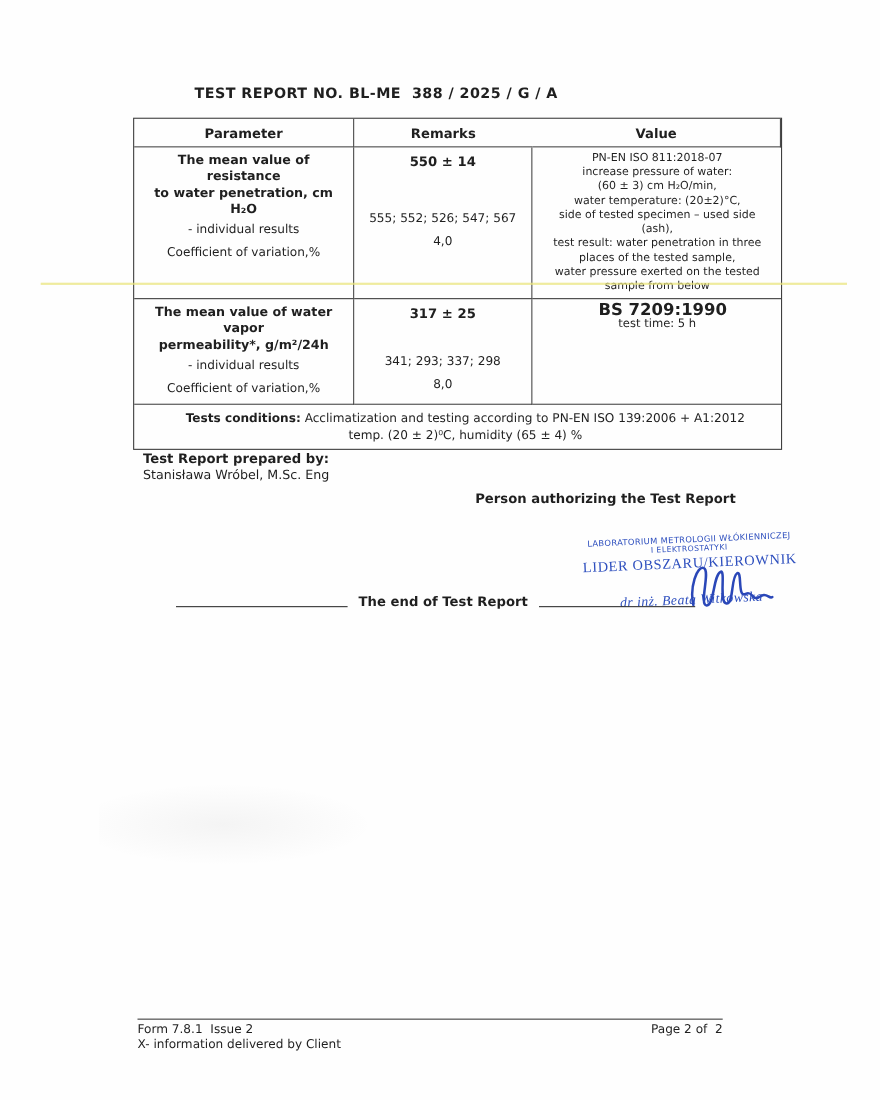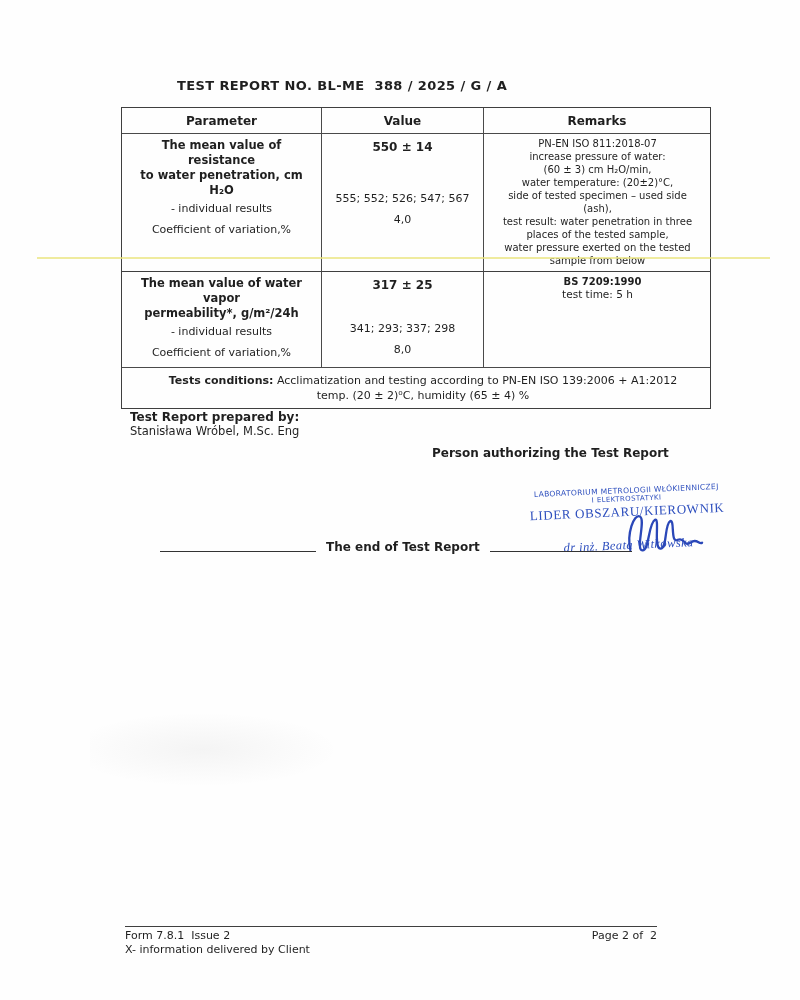--- a/index.html
+++ b/index.html
@@ -74,22 +74,22 @@
 </head>
 <body>
 
 <div class="page">
 
   <div class="title">TEST REPORT NO. BL-ME&nbsp; 388 / 2025 / G / A</div>
 
   <div class="rtable">
 
     <div class="c hcell">Parameter</div>
+    <div class="c hcell noR">Remarks</div>
     <div class="c hcell">Value</div>
-    <div class="c hcell noR">Remarks</div>
 
     <div class="c thickB">
       <div class="param-block1">The mean value of resistance
 to water penetration, cm H₂O</div>
       <div class="stack-line">- individual results</div>
       <div class="stack-line">Coefficient of variation,%</div>
     </div>
     <div class="c vcell thickB">
       <div class="val-block1">550 ± 14</div>
       <div class="stack-line">555; 552; 526; 547; 567</div>
@@ -111,21 +111,21 @@
 permeability*, g/m²/24h</div>
       <div class="stack-line">- individual results</div>
       <div class="stack-line">Coefficient of variation,%</div>
     </div>
     <div class="c vcell">
       <div class="val-block1 short">317 ± 25</div>
       <div class="stack-line">341; 293; 337; 298</div>
       <div class="stack-line">8,0</div>
     </div>
     <div class="c noR remarks">
-      <div class="b" style="font-size:10px;margin-left:10px;">BS 7209:1990</div>
+      <div class="b" style="font-size:15px;margin-left:10px;">BS 7209:1990</div>
       <div style="font-size:10.5px;">test time: 5 h</div>
     </div>
 
     <div class="c noR noB cond">
       <div><span class="b">Tests conditions:</span> <span>Acclimatization and testing according to PN-EN ISO 139:2006 + A1:2012</span></div>
       <div>temp. (20 ± 2)⁰C, humidity (65 ± 4) %</div>
     </div>
   </div>
 
   <div class="hl-line"></div>

